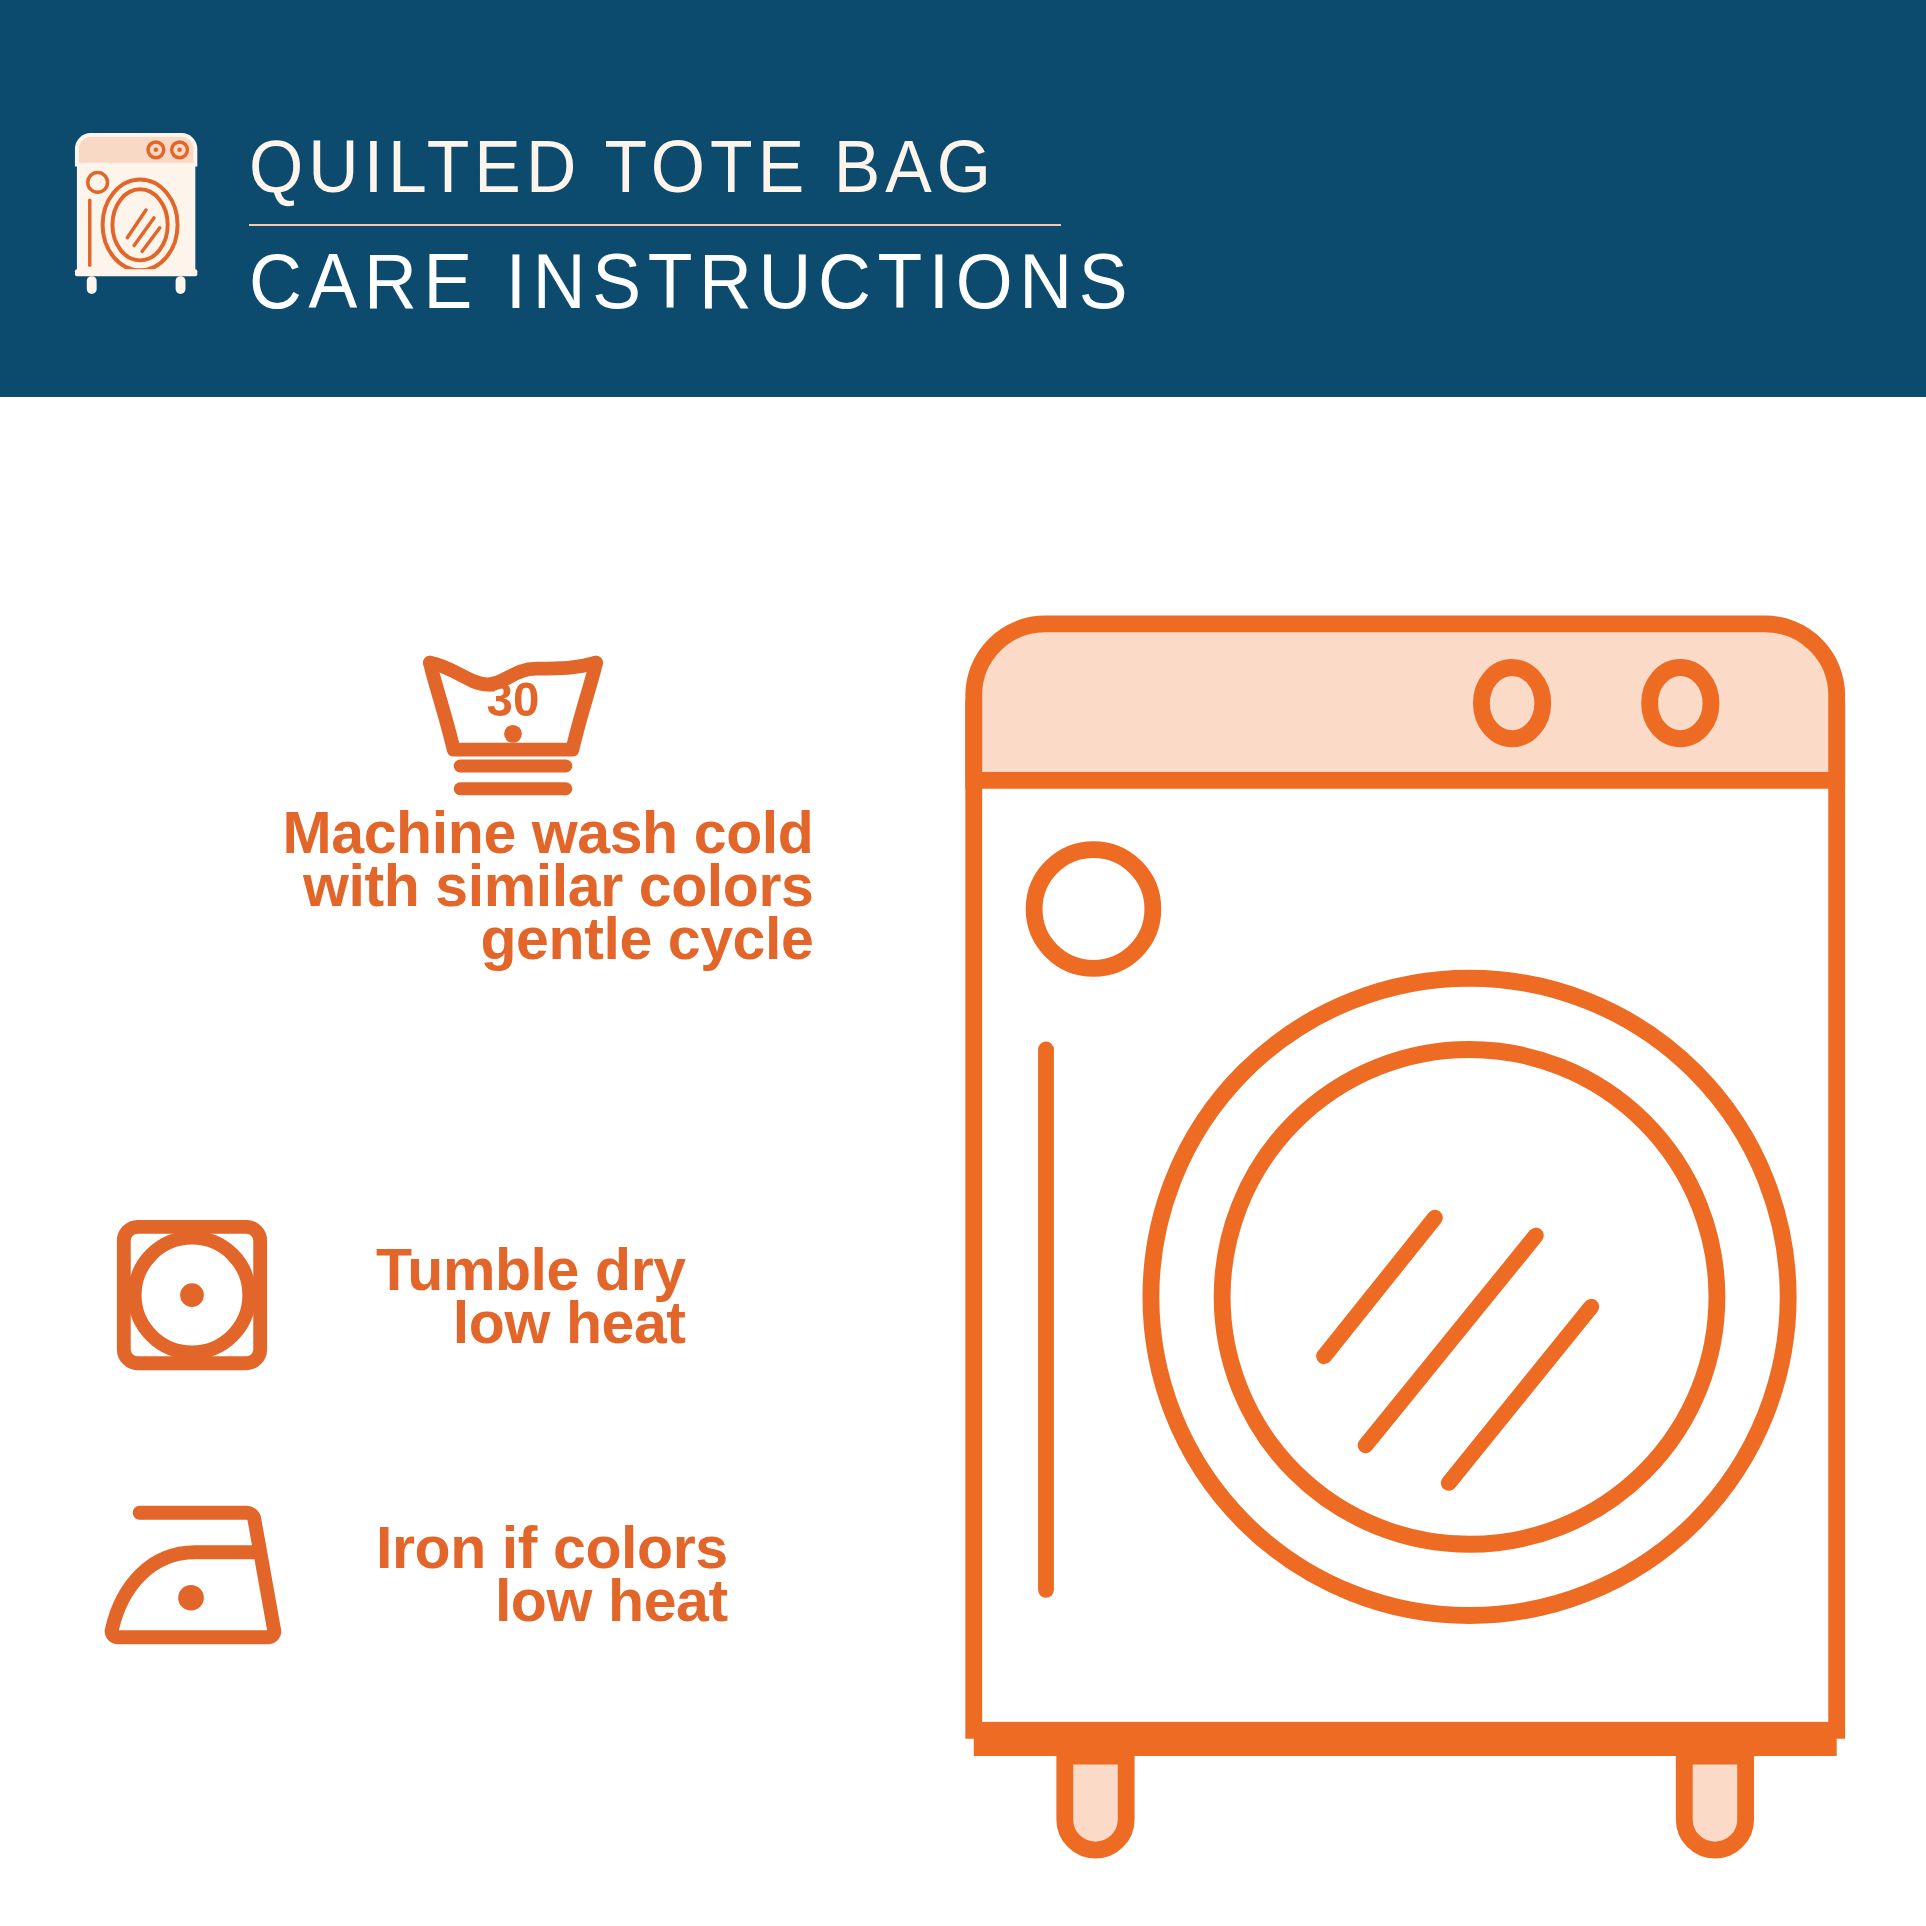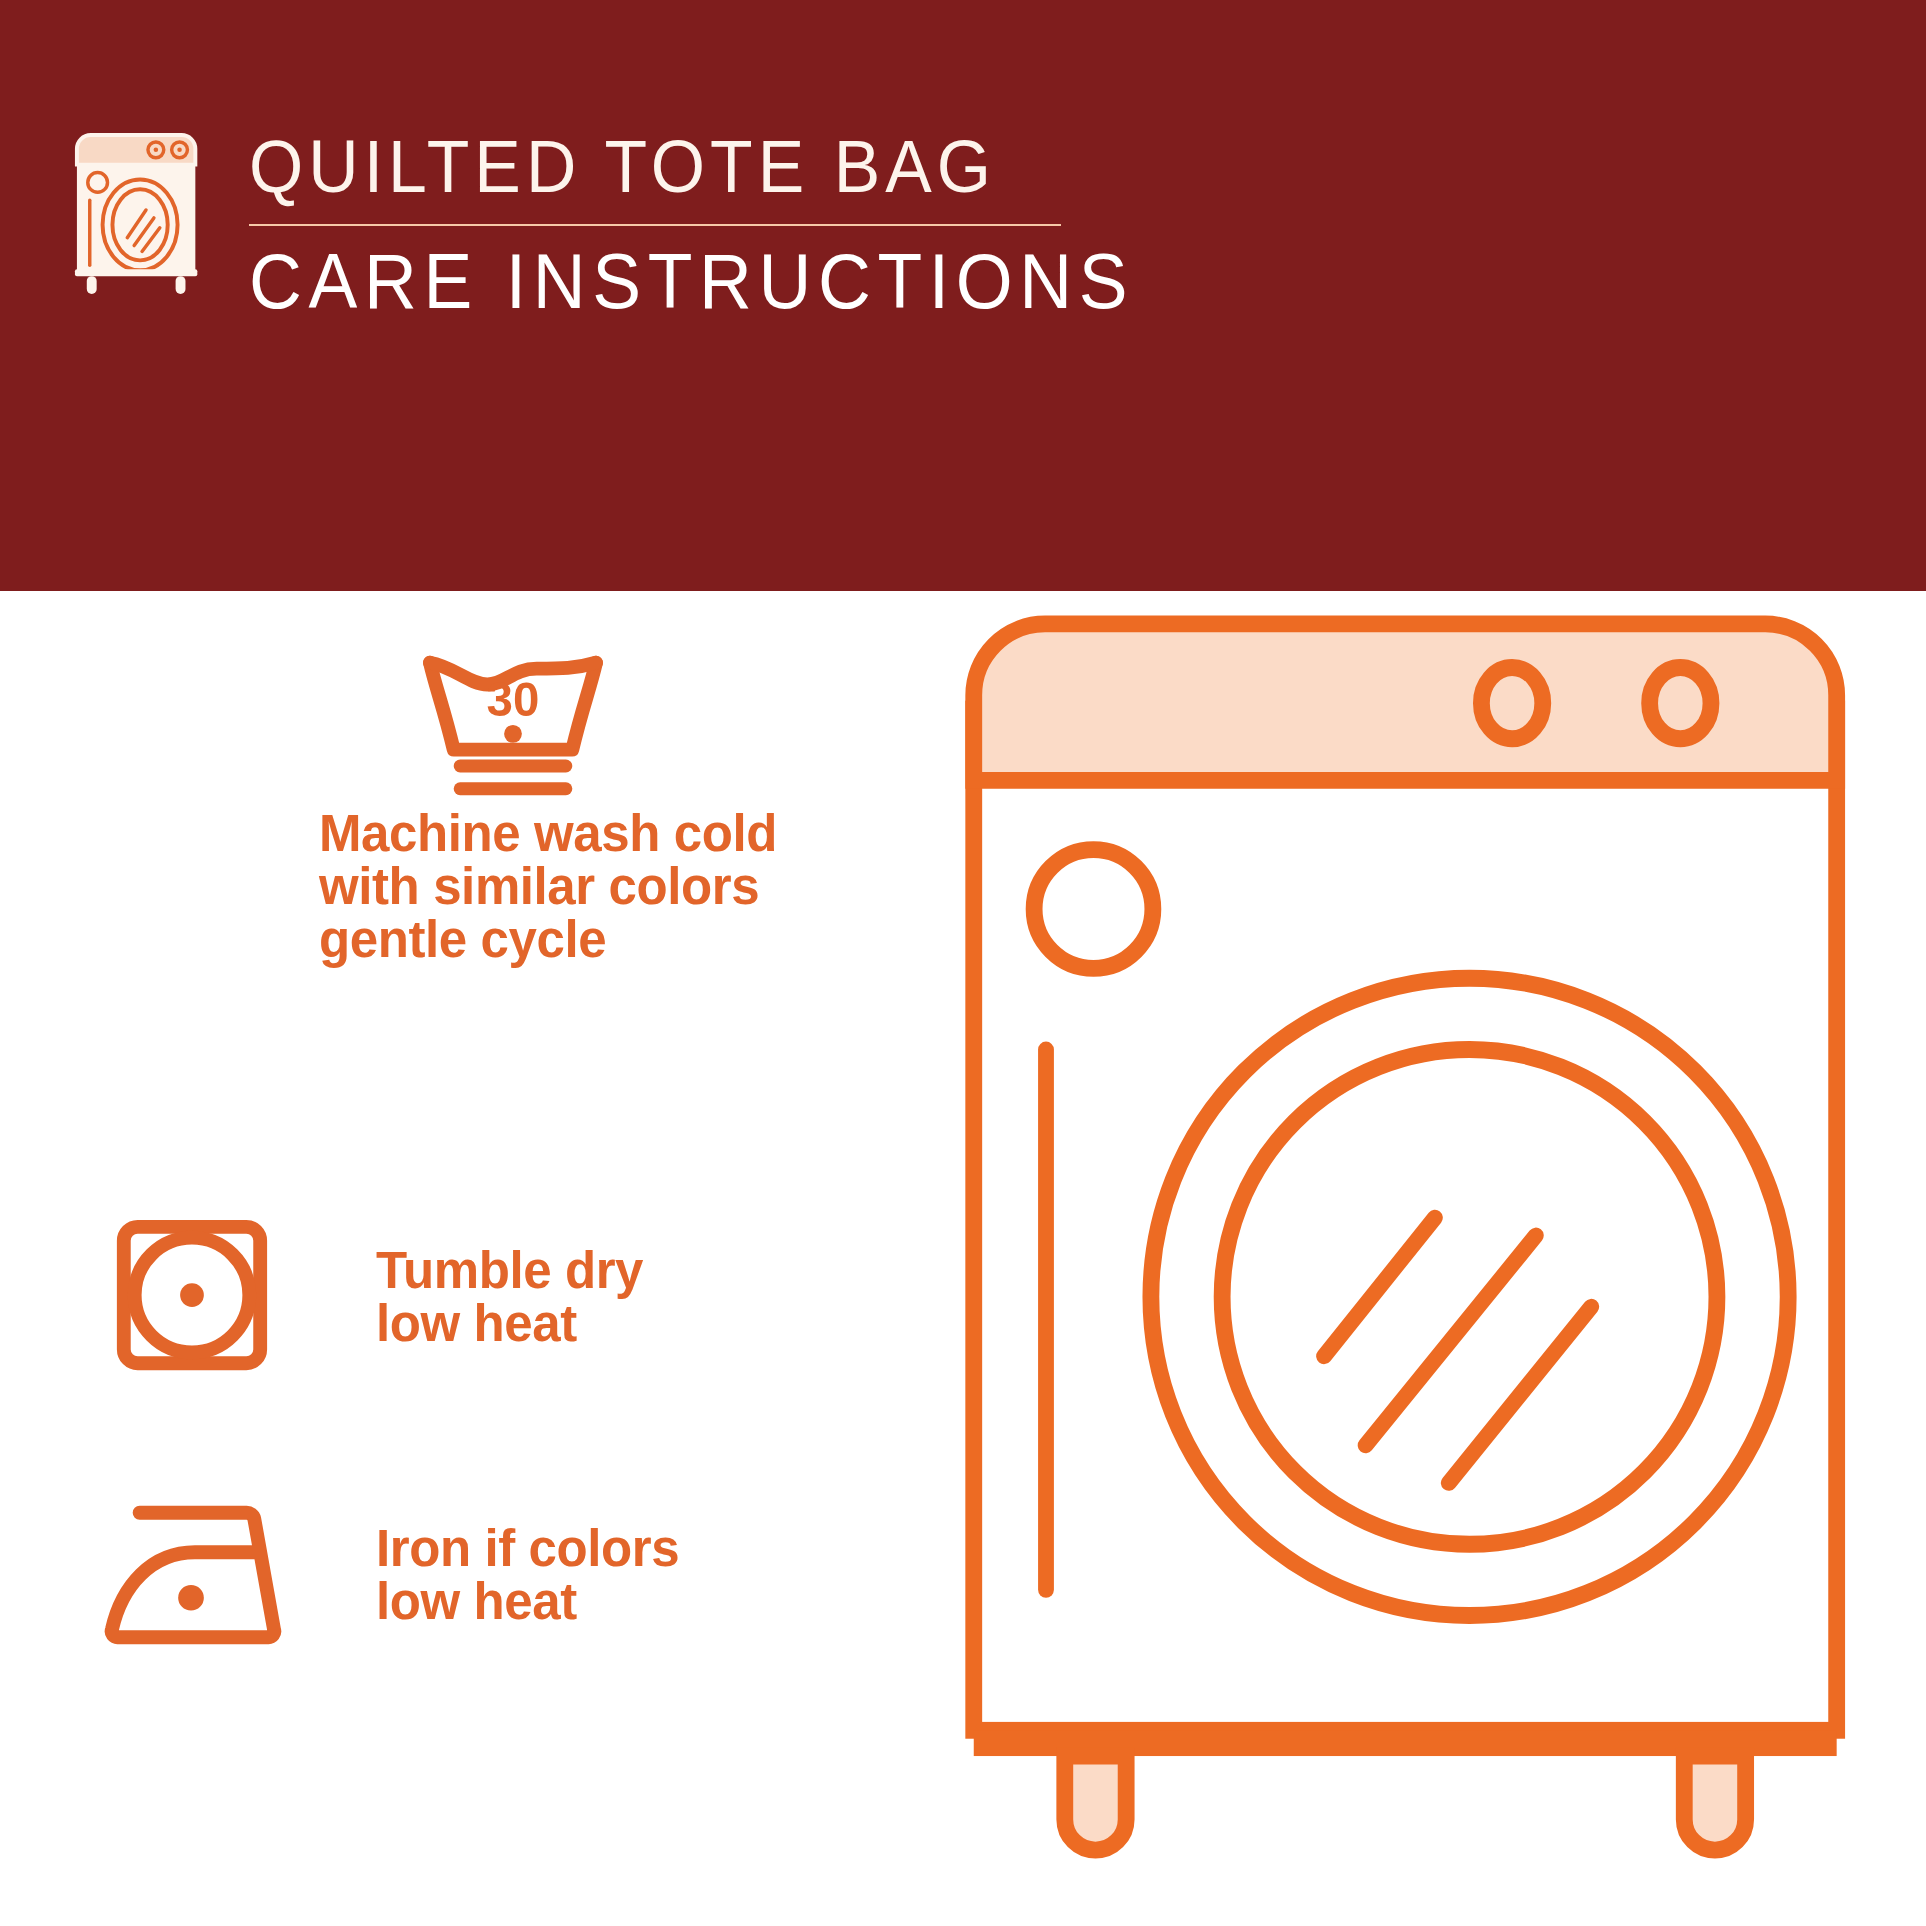--- a/index.html
+++ b/index.html
@@ -14,22 +14,22 @@
     overflow: hidden;
     position: relative;
   }
 
   
   .header {
     position: absolute;
     left: 0;
     top: 0;
     width: 1927px;
-    height: 591px;
-    background: #7f1d1d;
+    height: 397px;
+    background: #0c4a6e;
     box-sizing: border-box;
   }
   .header-inner {
     position: absolute;
     left: 71px;
     top: 127px;
     display: flex;
     align-items: flex-start;
   }
   .header-logo {
@@ -93,27 +93,28 @@
 
   .care-icon {
     flex: 0 0 auto;
     width: 228px;
     display: flex;
     justify-content: center;
     align-items: center;
   }
   .care-label {
     font-family: "Liberation Sans", sans-serif;
-    font-size: 51px;
+    font-size: 59px;
     line-height: 53px;
     font-weight: 700;
     color: #E2652A;
     letter-spacing: -0.4px;
     margin-left: 71px;
     white-space: pre-line;
+    text-align: right;
   }
 
   
   .machine {
     position: absolute;
     left: 950px;
     top: 594px;
     width: 950px;
     height: 1287px;
   }

